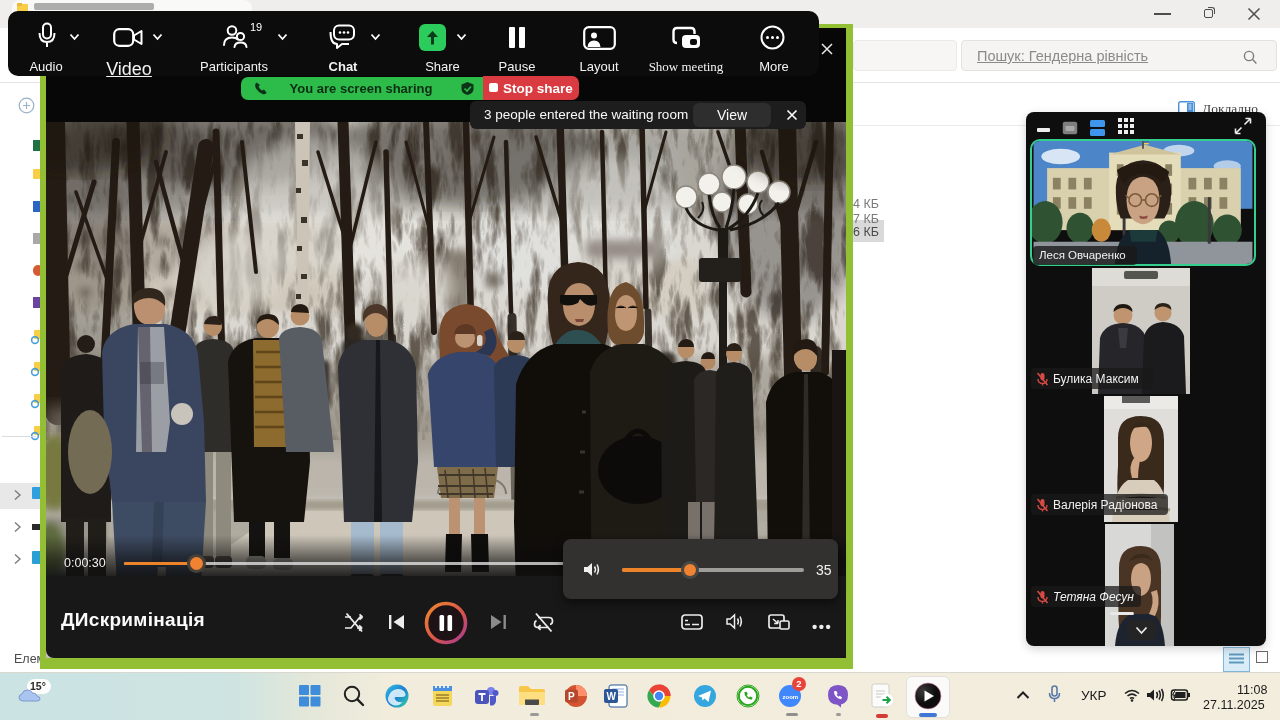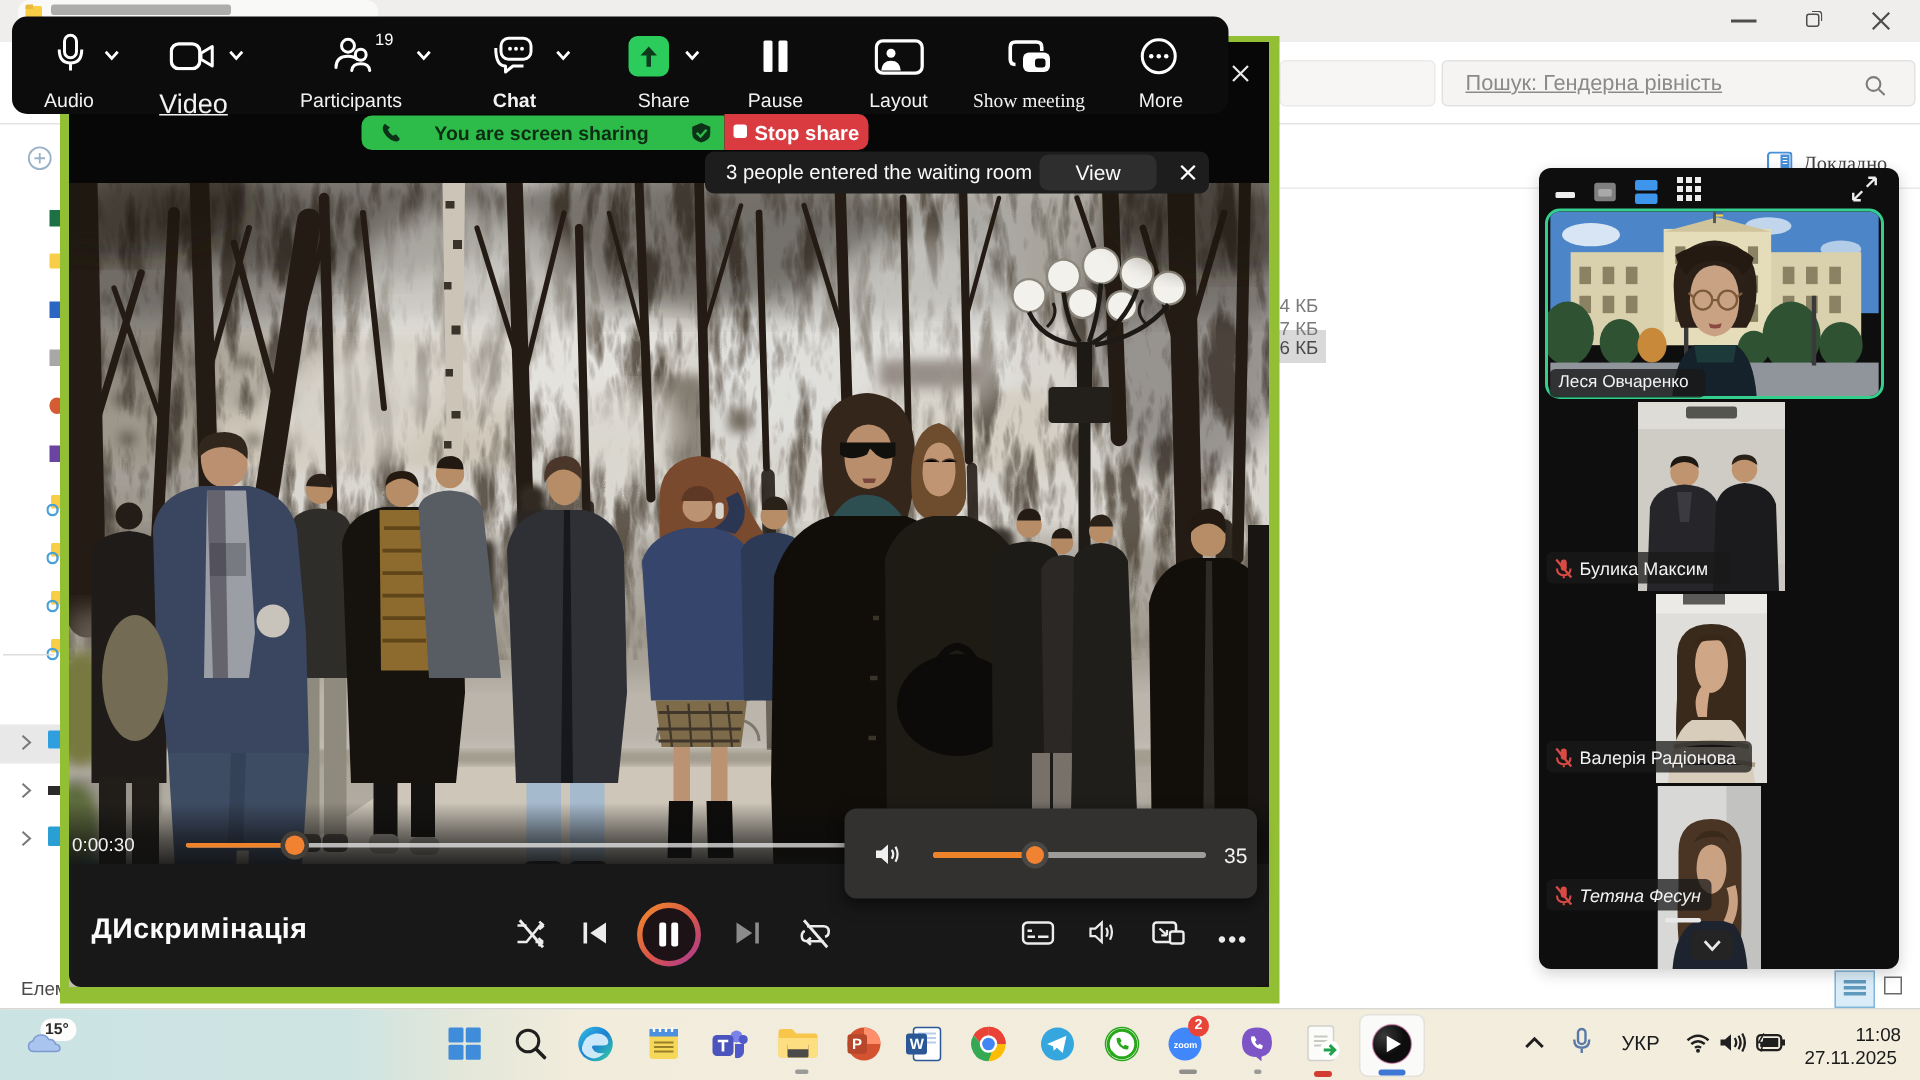--- a/index.html
+++ b/index.html
@@ -562,21 +562,21 @@
 
 <rect x="786" y="228" width="14" height="308" fill="#181512"></rect>
 
 <ellipse cx="30" cy="10" rx="90" ry="40" fill="#1c1811" opacity="0.55" filter="url(#bl8)"></ellipse>
 <ellipse cx="770" cy="15" rx="80" ry="45" fill="#1c1811" opacity="0.5" filter="url(#bl8)"></ellipse>
 </svg>
 
 <div class="abs" style="left:46px;top:535px;width:800px;height:43px;background:linear-gradient(180deg,rgba(10,10,10,0) 0%,rgba(10,10,10,0.55) 55%,rgba(16,16,16,0.92) 100%);"></div>
 <div class="abs" style="left:46px;top:576px;width:800px;height:82px;background:#181818;border-radius:0 0 8px 8px;"></div>
 
-<div class="abs" style="left:48px;top:556px;font-size:12.5px;color:#f0f0f0;">0:00:30</div>
+<div class="abs" style="left:64px;top:556px;font-size:12.5px;color:#f0f0f0;">0:00:30</div>
 <div class="abs" style="left:124px;top:561.5px;width:662px;height:3.5px;background:rgba(235,235,235,0.75);border-radius:2px;"></div>
 <div class="abs" style="left:124px;top:561.5px;width:72px;height:3.5px;background:#ee8329;border-radius:2px;"></div>
 <div class="abs" style="left:187px;top:554px;width:19px;height:19px;border-radius:50%;background:#45403a;"></div>
 <div class="abs" style="left:190px;top:557px;width:13px;height:13px;border-radius:50%;background:#f08231;"></div>
 
 <div class="abs" style="left:563px;top:539px;width:275px;height:60px;background:#323130;border-radius:8px;box-shadow:0 4px 10px rgba(0,0,0,0.5);"></div>
 <svg class="abs" style="left:583px;top:561px;" width="20" height="17">
     <path d="M1 6 L4.5 6 L9 2 L9 15 L4.5 11 L1 11Z" fill="#f0f0f0"></path>
     <path d="M11.5 5.5 Q13.5 8.5 11.5 11.5 M14 3.5 Q16.8 8.5 14 13.5" stroke="#f0f0f0" stroke-width="1.5" fill="none"></path>
   </svg>

